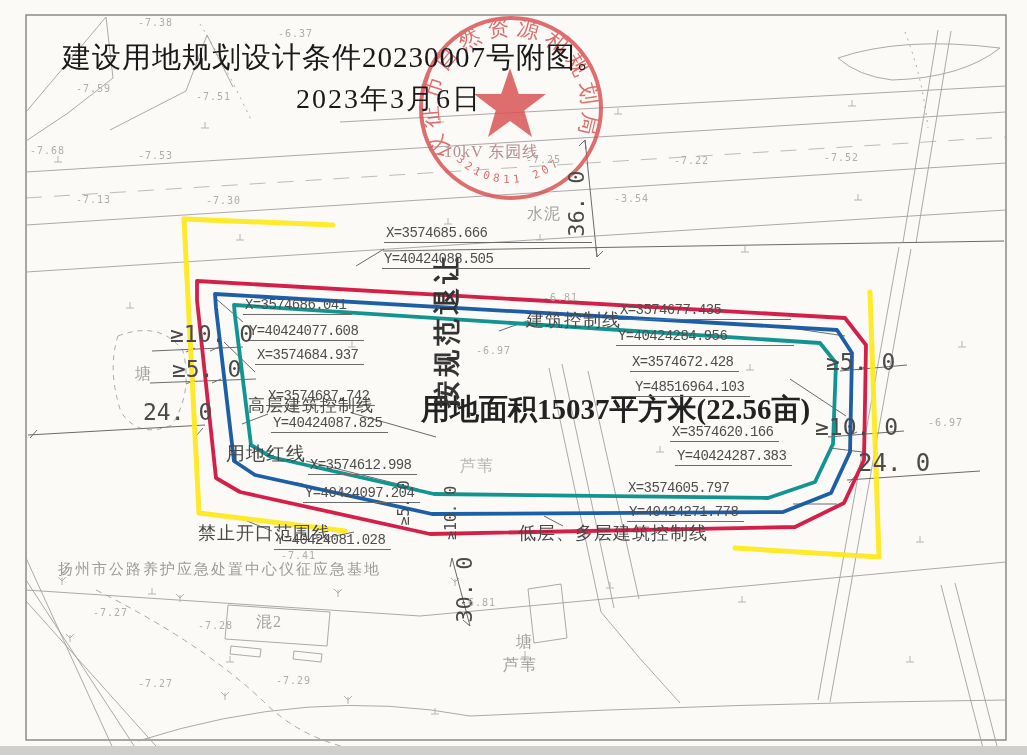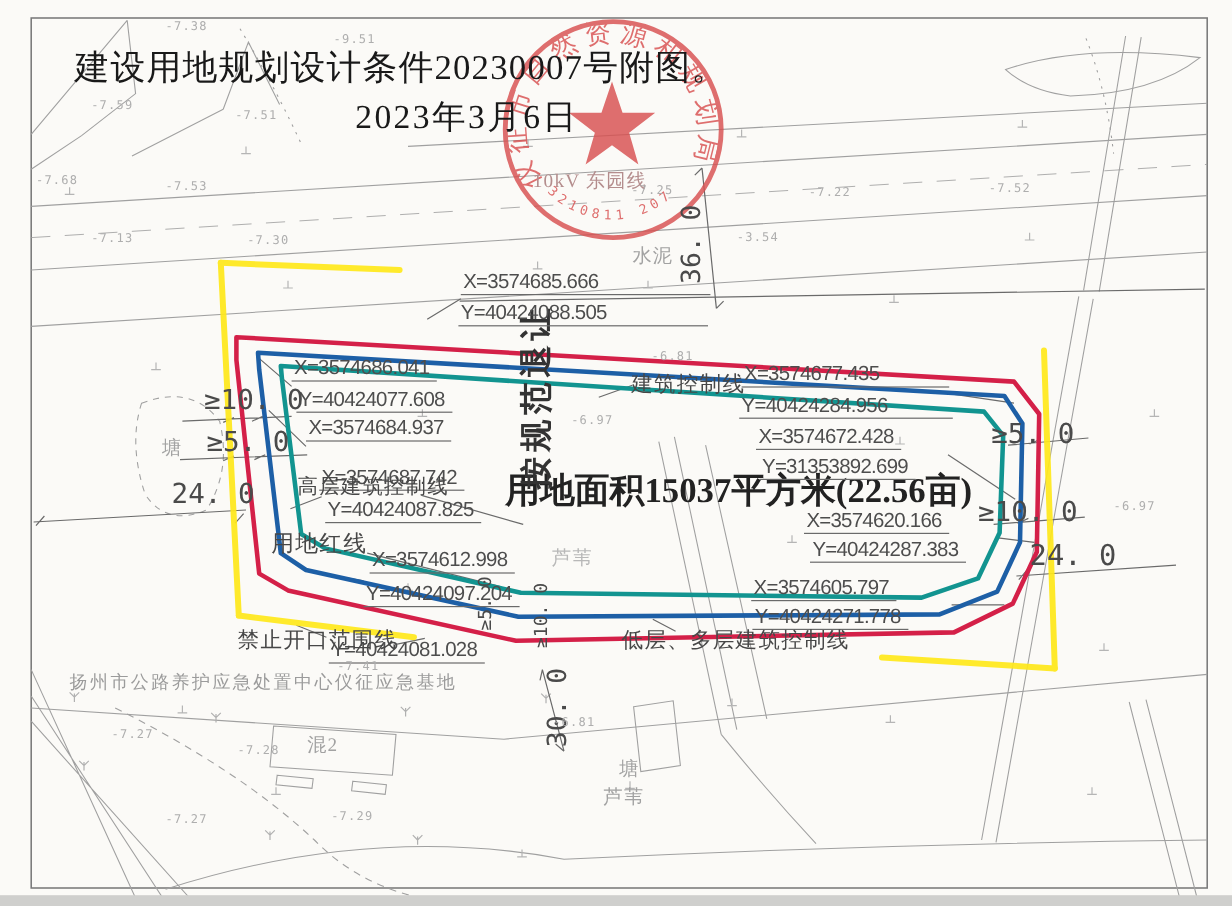--- a/index.html
+++ b/index.html
@@ -1,20 +1,20 @@
 <!DOCTYPE html>
 <html><head>
 <meta charset="utf-8">
 <style>
   html,body{margin:0;padding:0;background:#e9e9e7;}
   #sheet{position:relative;width:1027px;height:755px;background:#fbfaf7;overflow:hidden;
          font-family:"Liberation Serif","DejaVu Serif",serif;}
   #map-svg{position:absolute;left:0;top:0;}
   .t{position:absolute;white-space:nowrap;line-height:1.05;}
-  .coord{font-family:Liberation Sans, sans-serif;font-size:17px;color:#4d4d4d;
+  .coord{font-family:Liberation Mono, monospace;font-size:14px;color:#4d4d4d;
          border-bottom:1.2px solid #6a6a6a;padding:0 6px 1px 2px;letter-spacing:-0.6px;}
   .dim{font-family:"DejaVu Sans Mono","Liberation Mono",monospace;font-size:22px;color:#4a4a4a;}
   .cjk{font-family:"Liberation Serif","DejaVu Serif",serif;color:#3e3e3e;}
   .lbl{font-size:18px;color:#474747;letter-spacing:1px;}
   .vert{transform:rotate(-90deg);text-align:center;}
   .elev{font-family:"DejaVu Sans Mono","Liberation Mono",monospace;font-size:10px;color:#aeaeae;letter-spacing:1px;}
   .tiny{font-size:16px;color:#a2a2a2;letter-spacing:1px;}
   .title1{font-size:29px;color:#191919;letter-spacing:1px;}
   .title2{font-size:28px;color:#191919;letter-spacing:2px;}
   .area{font-size:29px;font-weight:600;color:#222;}
@@ -132,21 +132,21 @@
 <div class="t coord" style="left:247px;top:324px">Y=40424077.608</div>
 <div class="t coord" style="left:255px;top:348px">X=3574684.937</div>
 <div class="t coord" style="left:266px;top:389px">X=3574687.742</div>
 <div class="t coord" style="left:271px;top:416px">Y=40424087.825</div>
 <div class="t coord" style="left:308px;top:458px">X=3574612.998</div>
 <div class="t coord" style="left:303px;top:486px">Y=40424097.204</div>
 <div class="t coord" style="left:274px;top:533px">Y=40424081.028</div>
 <div class="t coord" style="left:618px;top:303px;width:165px">X=3574677.435</div>
 <div class="t coord" style="left:616px;top:329px;width:170px">Y=40424284.956</div>
 <div class="t coord" style="left:630px;top:355px">X=3574672.428</div>
-<div class="t coord" style="left:633px;top:380px">Y=31353892.699</div>
+<div class="t coord" style="left:633px;top:380px">Y=48516964.103</div>
 <div class="t coord" style="left:670px;top:425px">X=3574620.166</div>
 <div class="t coord" style="left:675px;top:449px">Y=40424287.383</div>
 <div class="t coord" style="left:626px;top:481px">X=3574605.797</div>
 <div class="t coord" style="left:627px;top:505px">Y=40424271.778</div>
 
 <div class="t cjk lbl" style="left:226px;top:444px;font-size:19px">用地红线</div>
 <div class="t cjk lbl" style="left:526px;top:311px;font-size:18px">建筑控制线</div>
 <div class="t cjk lbl" style="left:248px;top:397px;font-size:17px">高层建筑控制线</div>
 <div class="t cjk lbl" style="left:518px;top:524px;font-size:18px">低层、多层建筑控制线</div>
 <div class="t cjk lbl" style="left:198px;top:524px;font-size:18px">禁止开口范围线</div>
@@ -163,21 +163,21 @@
 <div class="t dim vert" style="left:417px;top:505px;width:70px;font-size:15px">≥10. 0</div>
 
 <div class="t tiny" style="left:135px;top:366px">塘</div>
 <div class="t tiny" style="left:516px;top:634px">塘</div>
 <div class="t tiny" style="left:460px;top:458px;color:#b8b8b8">芦苇</div>
 <div class="t tiny" style="left:503px;top:657px">芦苇</div>
 <div class="t tiny" style="left:527px;top:206px">水泥</div>
 <div class="t tiny" style="left:256px;top:614px">混2</div>
 
 <div class="t elev" style="left:138px;top:18px">-7.38</div>
-<div class="t elev" style="left:278px;top:29px">-9.51</div>
+<div class="t elev" style="left:278px;top:29px">-6.37</div>
 <div class="t elev" style="left:76px;top:84px">-7.59</div>
 <div class="t elev" style="left:196px;top:92px">-7.51</div>
 <div class="t elev" style="left:30px;top:146px">-7.68</div>
 <div class="t elev" style="left:138px;top:151px">-7.53</div>
 <div class="t elev" style="left:824px;top:153px">-7.52</div>
 <div class="t elev" style="left:76px;top:195px">-7.13</div>
 <div class="t elev" style="left:206px;top:196px">-7.30</div>
 <div class="t elev" style="left:526px;top:155px">-7.25</div>
 <div class="t elev" style="left:674px;top:156px">-7.22</div>
 <div class="t elev" style="left:614px;top:194px">-3.54</div>

